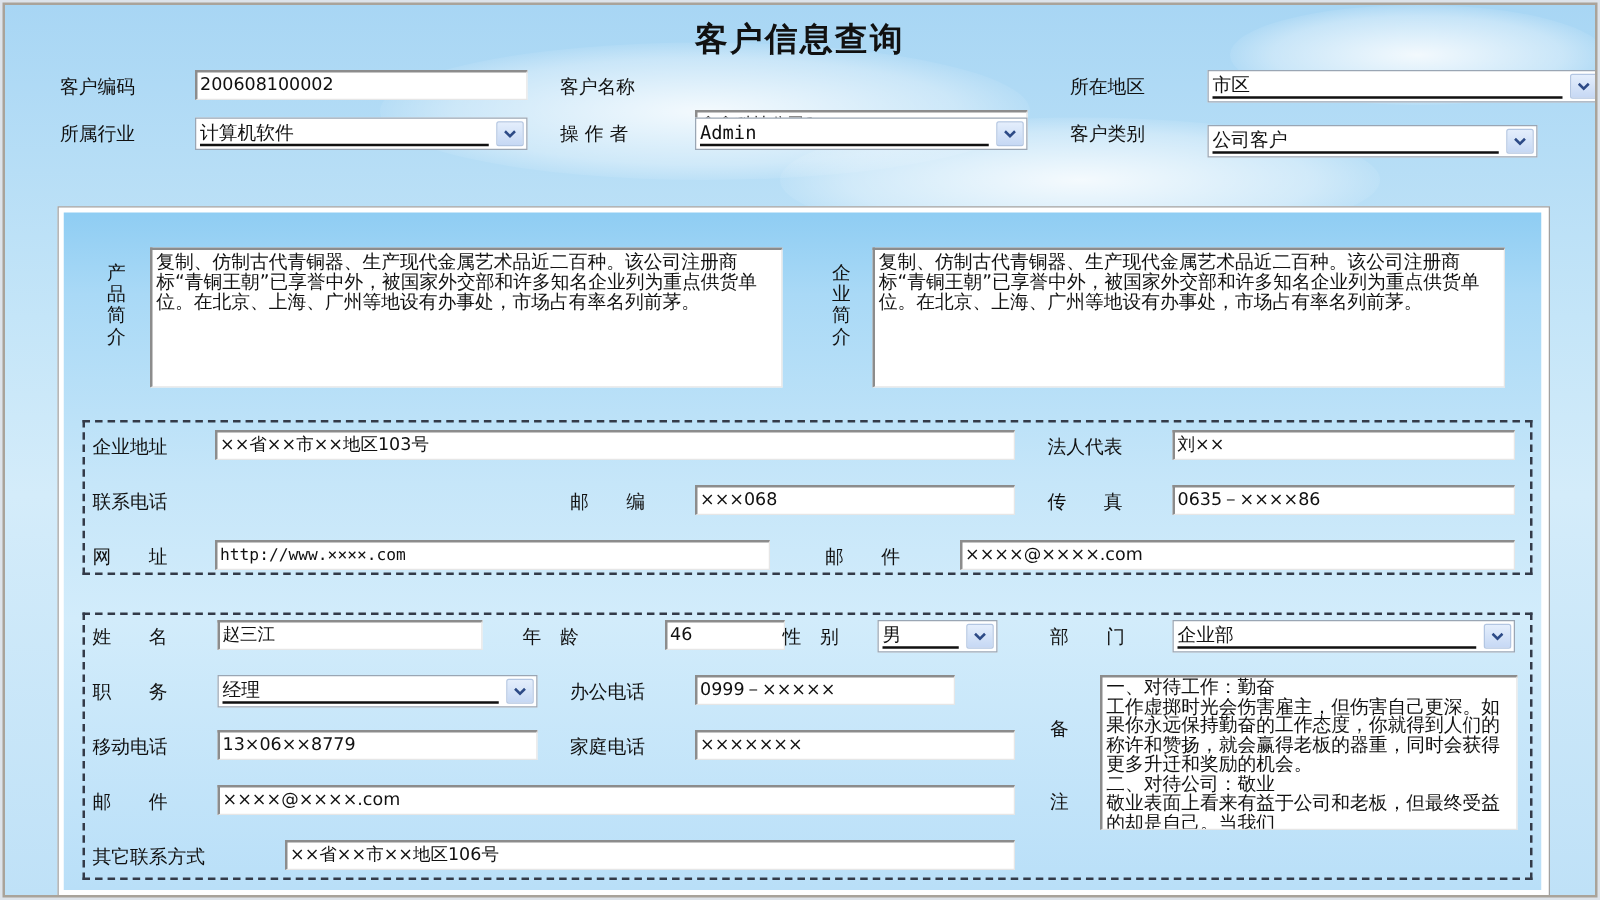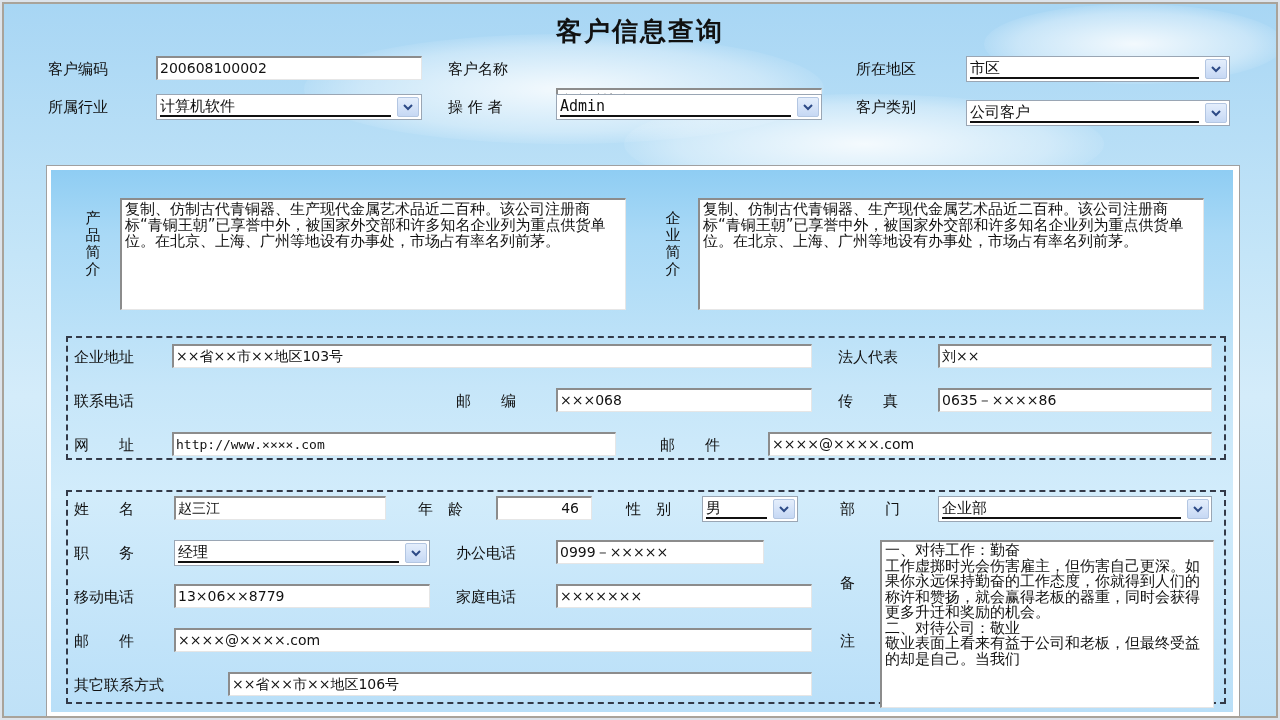--- a/index.html
+++ b/index.html
@@ -25,21 +25,21 @@
       position: absolute; left: 0; width: 100%; top: 10px; text-align: center;
       font-size: 26px; font-weight: bold; color: #111; letter-spacing: 2px;
     }
     .lbl { position: absolute; font-size: 15px; white-space: nowrap; color: #111; }
     .txt {
       position: absolute; height: 24px; background: #fff;
       border-top: 2px solid #8c8c8c; border-left: 2px solid #8c8c8c;
       border-right: 1px solid #e6e6e6; border-bottom: 1px solid #e6e6e6;
       font-size: 14px; line-height: 21px; padding-left: 2px; white-space: nowrap; overflow: hidden;
     }
-    .txt.right { text-align: right; padding-right: 12px; }
+    .txt.right { padding-right: 12px; margin-left: 36px; }
     .mono { font-family: "DejaVu Sans Mono", "Liberation Mono", monospace; font-size: 13px; }
     .sel {
       position: absolute; height: 26px; background: #fff;
       border: 1px solid #9aa6b4; overflow: hidden;
     }
     .sel .val {
       position: absolute; left: 3px; top: 1px; right: 30px; height: 21px;
       font-size: 15px; line-height: 20px; border-bottom: 2px solid #111; white-space: nowrap; overflow: hidden;
     }
     .sel .btn {
@@ -91,21 +91,21 @@
 
   <div class="title">客户信息查询</div>
 
   <div class="lbl" style="left:44px;top:56px;">客户编码</div>
   <div class="txt" style="left:152px;top:52px;width:266px;">200608100002</div>
 
   <div class="lbl" style="left:444px;top:56px;">客户名称</div>
   <div class="txt" style="left:552px;top:52px;width:266px;margin-top:32px;">鑫鑫科技公司1</div>
 
   <div class="lbl" style="left:852px;top:56px;">所在地区</div>
-  <div class="sel" style="left:962px;top:52px;width:264px;">
+  <div class="sel" style="left:962px;top:52px;width:315px;">
     <div class="val">市区</div>
     <div class="btn">
       <svg viewBox="0 0 10 7">
           <path d="M1 1 L5 5 L9 1" stroke="#2d4a86" stroke-width="2" fill="none"></path>
         </svg>
     </div>
   </div>
 
   <div class="lbl" style="left:44px;top:94px;">所属行业</div>
   <div class="sel" style="left:152px;top:90px;width:266px;">
@@ -209,17 +209,17 @@
   <div class="txt" style="left:552px;top:580px;width:256px;">×××××××</div>
 
   <div class="lbl" style="left:70px;top:628px;">邮　　件</div>
   <div class="txt" style="left:170px;top:624px;width:638px;">××××@××××.com</div>
 
   <div class="lbl" style="left:70px;top:672px;">其它联系方式</div>
   <div class="txt" style="left:224px;top:668px;width:584px;">××省××市××地区106号</div>
 
   <div class="lbl" style="left:836px;top:570px;">备</div>
   <div class="lbl" style="left:836px;top:628px;">注</div>
-  <div class="area" style="left:876px;top:536px;width:334px;height:168px;line-height:15.5px;font-family:Liberation Serif, serif;">一、对待工作：勤奋
+  <div class="area" style="left:876px;top:536px;width:334px;height:124px;line-height:15.5px;font-family:Liberation Serif, serif;">一、对待工作：勤奋
 工作虚掷时光会伤害雇主，但伤害自己更深。如果你永远保持勤奋的工作态度，你就得到人们的称许和赞扬，就会赢得老板的器重，同时会获得更多升迁和奖励的机会。
 二、对待公司：敬业
 敬业表面上看来有益于公司和老板，但最终受益的却是自己。当我们</div>
 </div>
 
 </body></html>

